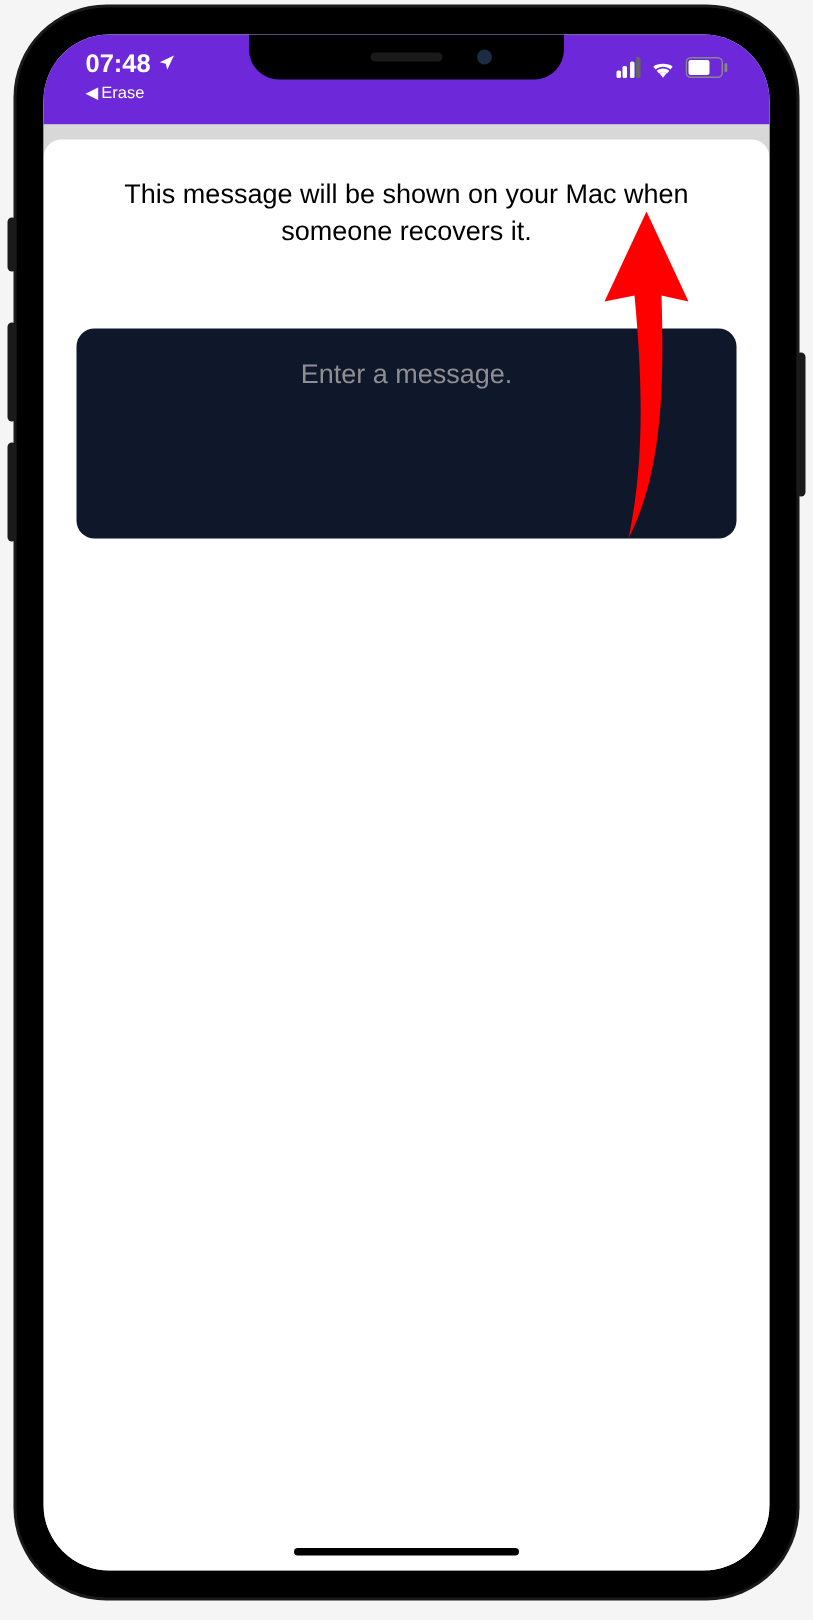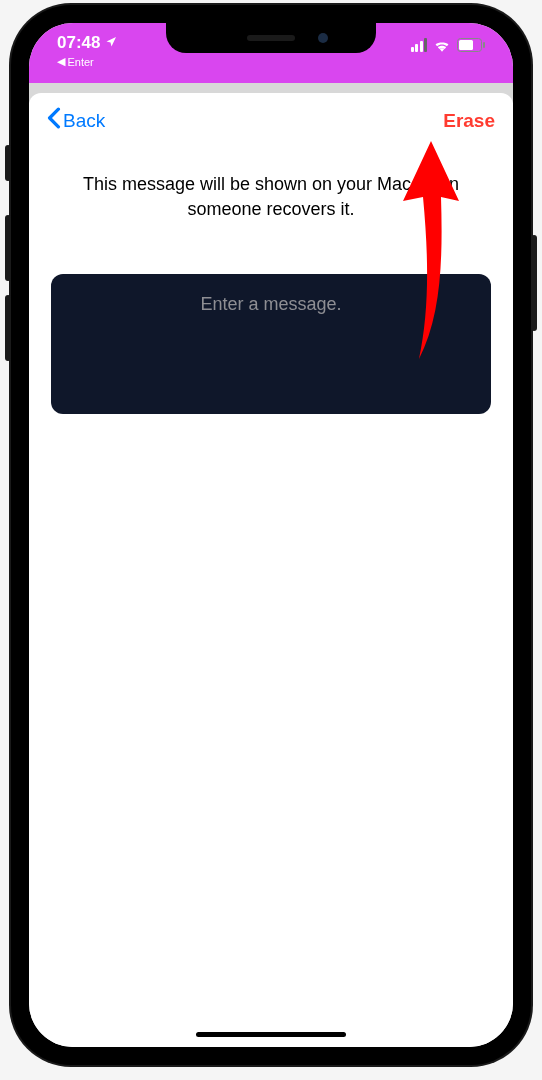--- a/index.html
+++ b/index.html
@@ -62,21 +62,21 @@
       background: #1a1a1a;
     }
     
     .side-btn { position: absolute; background: #1a1a1a; border-radius: 3px; }
     .switch { left: -6px; top: 140px; width: 6px; height: 36px; }
     .vol-up { left: -6px; top: 210px; width: 6px; height: 66px; }
     .vol-down { left: -6px; top: 290px; width: 6px; height: 66px; }
     .power { right: -6px; top: 230px; width: 6px; height: 96px; }
 
     .status-bar {
-      background: #d946ef;
+      background: #6d28d9;
       color: #fff;
       height: 60px;
       display: flex;
       justify-content: space-between;
       align-items: flex-start;
       padding: 10px 28px 0 28px;
       font-size: 16px;
       font-weight: 600;
     }
     .status-left { display: flex; flex-direction: column; gap: 2px; align-items: flex-start;}
@@ -174,21 +174,21 @@
         <div class="status-time">
           <span>07:48</span>
           <span>
             <svg width="12" height="12" viewBox="0 0 24 24" fill="#fff">
                 <path d="M3 11l19-9-9 19-2-8-8-2z"></path>
               </svg>
           </span>
         </div>
         <div class="status-back-search">
           <span>◀</span>
-          <span>Enter</span>
+          <span>Erase</span>
         </div>
       </div>
       <div class="status-right">
         <div class="signal-bars">
           <div class="bar b1"></div>
             <div class="bar b2"></div>
             <div class="bar b3"></div>
             <div class="bar b4"></div>
         </div>
         <span class="wifi-icon">
@@ -202,31 +202,20 @@
               <rect x="2" y="2" width="14" height="10" rx="1.5" fill="#fff"></rect>
               <rect x="26" y="4" width="2" height="6" rx="1" fill="#888"></rect>
             </svg>
         </span>
       </div>
     </div>
 
     <div class="sheet-header"></div>
 
     <div class="sheet">
-      <div class="nav-bar">
-        <div class="back-btn">
-          <span>
-            <svg width="14" height="22" viewBox="0 0 12 20" fill="none" stroke="#007aff" stroke-width="3" stroke-linecap="round" stroke-linejoin="round">
-                <polyline points="10,2 2,10 10,18"></polyline>
-              </svg>
-          </span>
-          <span>Back</span>
-        </div>
-        <div class="erase-btn">Erase</div>
-      </div>
 
       <div class="content">
         <p class="subtitle">This message will be shown on your Mac when someone recovers it.</p>
       </div>
 
       <div class="form-area">
         <textarea class="textarea-box" placeholder="Enter a message." style=""></textarea>
       </div>
 
       <div class="home-indicator"></div>

